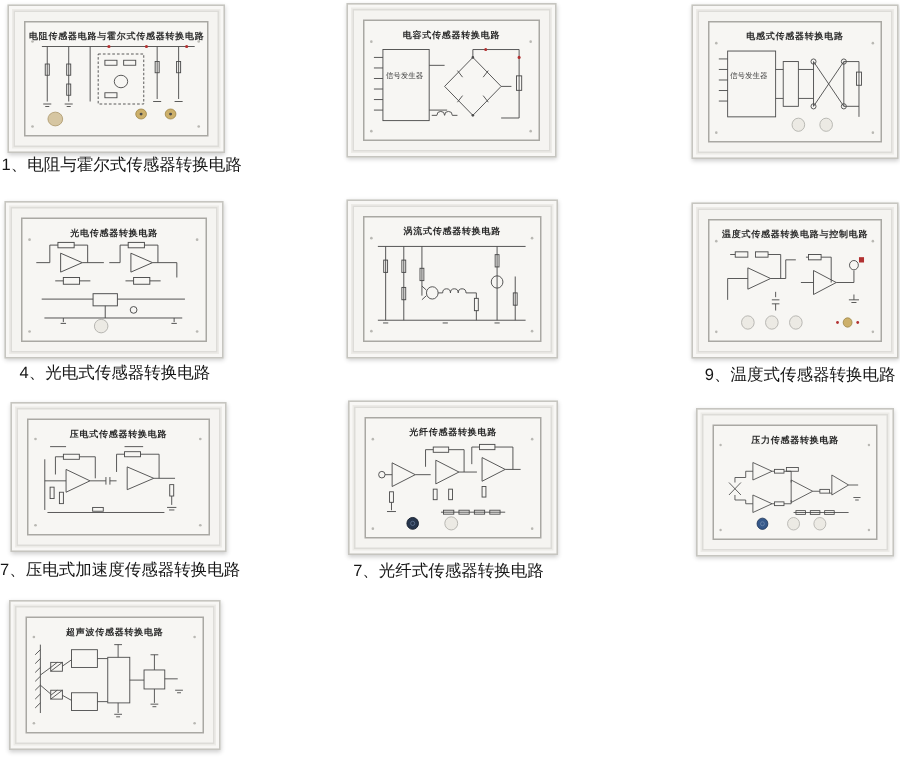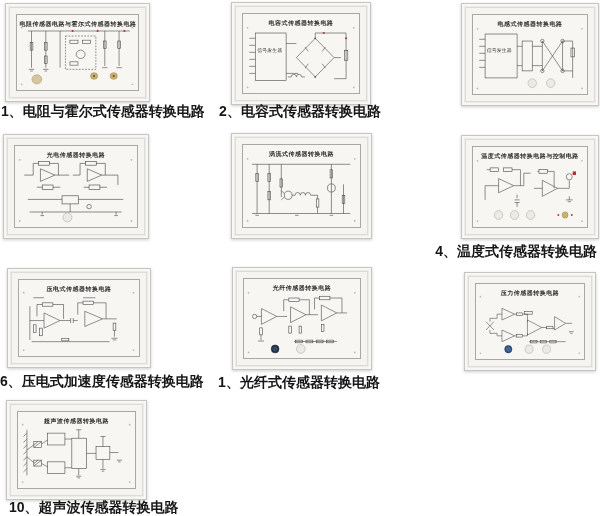--- a/index.html
+++ b/index.html
@@ -7,21 +7,21 @@
          font-family:"Liberation Sans","DejaVu Sans",sans-serif;overflow:hidden;}
   .panel{position:absolute;background:#ecebe7;border:1px solid #c6c5c0;
          box-shadow:0 1px 3px rgba(0,0,0,.20), inset 0 0 0 2px #f8f7f5;}
   .face{position:absolute;inset:3px;background:#f5f4f1;border:1px solid #dddcd8;}
   .inner{position:absolute;inset:6px;border:1px solid #a9a8a3;background:#f7f6f3;}
   .ptitle{position:absolute;top:6%;left:2%;right:2%;text-align:center;
           font-size:6px;font-weight:bold;color:#2b2b2b;letter-spacing:.5px;
           white-space:nowrap;overflow:hidden;}
   .schem{position:absolute;left:2%;top:15%;width:96%;height:80%;}
   .boxlabel{position:absolute;font-size:5px;color:#3a3a3a;text-align:center;white-space:nowrap;}
-  .caption{position:absolute;font-size:14px;font-weight:bold;color:#161616;
+  .caption{position:absolute;font-size:11px;font-weight:normal;color:#161616;
            white-space:nowrap;line-height:1.1;}
   
   .schem path,.schem rect,.schem circle,.schem polygon{stroke:#4a4a4a;stroke-width:.7;fill:none;}
   .schem .dash{stroke-dasharray:2 1.5;}
   .schem .red{fill:#b23131;stroke:none;}
   .schem .k-beige{fill:#d6c6a2;stroke:#a99465;stroke-width:.6;}
   .schem .k-gold{fill:#cdb06a;stroke:#9b8344;stroke-width:.6;}
   .schem .k-white{fill:#eceae4;stroke:#b3b2ad;stroke-width:.7;}
   .schem .k-blue{fill:#35588a;stroke:#1d3least;stroke-width:.7;}
   .schem .k-blue{fill:#35588a;stroke:#1d3558;}
@@ -87,21 +87,20 @@
           <rect x="116" y="28" width="4" height="11"></rect>
           <path d="M54 58 a3 3 0 0 1 6 0 M60 58 a3 3 0 0 1 6 0 M50 58 h4 M66 58 h4"></path>
           <circle class="red" cx="92" cy="8" r="1.2"></circle>
             <circle class="red" cx="118" cy="14" r="1.2"></circle>
           <circle class="dot" cx="82" cy="14" r="1"></circle>
             <circle class="dot" cx="82" cy="58" r="1"></circle>
         </svg>
       </div>
     </div>
   </div>
-  <div class="caption" style="left:300px;top:104px;transform:translateX(-50%)">2、电容式传感器转换电路</div>
 
   <div class="panel" style="left:461px;top:3px;width:136px;height:101px">
     <div class="face">
       <div class="inner">
         <div class="ptitle">电感式传感器转换电路</div>
         <div class="boxlabel" style="left:9%;top:40%;width:28%">信号发生器</div>
         <svg class="schem" viewBox="0 0 130 72" preserveAspectRatio="none">
           <circle class="screw" cx="3" cy="2" r="1"></circle>
             <circle class="screw" cx="127" cy="2" r="1"></circle>
           <circle class="screw" cx="3" cy="70" r="1"></circle>
@@ -144,20 +143,21 @@
           <path d="M22 32.5 h6 M40 32.5 h8 M74 32.5 h6 M92 32.5 h8"></path>
           <rect x="50" y="42" width="18" height="9"></rect>
           <path d="M12 46 H50 M68 46 H118 M59 51 V60 M14 60 H116"></path>
           <circle cx="80" cy="54" r="2.5"></circle>
           <path d="M28 60 v3 M26 64 h4 M110 60 v3 M108 64 h4"></path>
           <circle class="k-white" cx="56" cy="66" r="5"></circle>
         </svg>
       </div>
     </div>
   </div>
+  <div class="caption" style="left:13px;top:243px">4、光电式传感器转换电路</div>
 
   <div class="panel" style="left:231px;top:133px;width:139px;height:104px">
     <div class="face">
       <div class="inner">
         <div class="ptitle">涡流式传感器转换电路</div>
         <svg class="schem" viewBox="0 0 130 72" preserveAspectRatio="none">
           <circle class="screw" cx="3" cy="2" r="1"></circle>
             <circle class="screw" cx="127" cy="2" r="1"></circle>
           <circle class="screw" cx="3" cy="70" r="1"></circle>
             <circle class="screw" cx="127" cy="70" r="1"></circle>
@@ -203,21 +203,21 @@
           <circle class="k-white" cx="28" cy="63" r="5"></circle>
           <circle class="k-white" cx="47" cy="63" r="5"></circle>
           <circle class="k-white" cx="66" cy="63" r="5"></circle>
           <circle class="k-gold" cx="107" cy="63" r="3.5"></circle>
           <circle class="red" cx="99" cy="63" r="1.1"></circle>
             <circle class="red" cx="115" cy="63" r="1.1"></circle>
         </svg>
       </div>
     </div>
   </div>
-  <div class="caption" style="right:3px;top:244px">4、温度式传感器转换电路</div>
+  <div class="caption" style="right:3px;top:244px">9、温度式传感器转换电路</div>
 
   <div class="panel" style="left:7px;top:268px;width:142px;height:98px">
     <div class="face">
       <div class="inner">
         <div class="ptitle">压电式传感器转换电路</div>
         <svg class="schem" viewBox="0 0 130 72" preserveAspectRatio="none">
           <circle class="screw" cx="3" cy="2" r="1"></circle>
             <circle class="screw" cx="127" cy="2" r="1"></circle>
           <circle class="screw" cx="3" cy="70" r="1"></circle>
             <circle class="screw" cx="127" cy="70" r="1"></circle>
@@ -232,21 +232,21 @@
           <polygon points="72,24 72,42 92,33"></polygon>
           <rect x="70" y="12" width="12" height="4"></rect>
           <path d="M70 14 H64 V28 M82 14 H96 V33 M92 33 H108"></path>
           <rect x="104" y="38" width="3" height="9"></rect>
           <path d="M105.5 47 V54 M102 56 h7 M103.5 58 h4 M12 60 H100"></path>
           <rect x="46" y="56" width="8" height="3"></rect>
         </svg>
       </div>
     </div>
   </div>
-  <div class="caption" style="left:0px;top:374px">6、压电式加速度传感器转换电路</div>
+  <div class="caption" style="left:0px;top:374px">7、压电式加速度传感器转换电路</div>
 
   <div class="panel" style="left:232px;top:267px;width:138px;height:101px">
     <div class="face">
       <div class="inner">
         <div class="ptitle">光纤传感器转换电路</div>
         <svg class="schem" viewBox="0 0 130 72" preserveAspectRatio="none">
           <circle class="screw" cx="3" cy="2" r="1"></circle>
             <circle class="screw" cx="127" cy="2" r="1"></circle>
           <circle class="screw" cx="3" cy="70" r="1"></circle>
             <circle class="screw" cx="127" cy="70" r="1"></circle>
@@ -269,21 +269,21 @@
             <rect x="70" y="56" width="8" height="3"></rect>
           <rect x="82" y="56" width="8" height="3"></rect>
             <rect x="94" y="56" width="8" height="3"></rect>
           <circle class="k-dark" cx="34" cy="66" r="4.5"></circle>
           <circle cx="34" cy="66" r="1.6" style="stroke:#5a6f8e"></circle>
           <circle class="k-white" cx="64" cy="66" r="5"></circle>
         </svg>
       </div>
     </div>
   </div>
-  <div class="caption" style="left:299px;top:375px;transform:translateX(-50%)">1、光纤式传感器转换电路</div>
+  <div class="caption" style="left:299px;top:375px;transform:translateX(-50%)">7、光纤式传感器转换电路</div>
 
   <div class="panel" style="left:464px;top:272px;width:130px;height:97px">
     <div class="face">
       <div class="inner">
         <div class="ptitle">压力传感器转换电路</div>
         <svg class="schem" viewBox="0 0 130 72" preserveAspectRatio="none">
           <circle class="screw" cx="3" cy="2" r="1"></circle>
             <circle class="screw" cx="127" cy="2" r="1"></circle>
           <circle class="screw" cx="3" cy="70" r="1"></circle>
             <circle class="screw" cx="127" cy="70" r="1"></circle>
@@ -333,15 +333,14 @@
           <path d="M25 25 L32 20 M25 48 L32 52 M52 19 H60 M52 53 H60"></path>
           <rect x="60" y="18" width="17" height="36"></rect>
           <path d="M68 18 V8 M65 8 h6 M68 54 V62 M65 63 h6 M66.5 65 h3"></path>
           <path d="M77 36 H88"></path>
           <rect x="88" y="28" width="16" height="15"></rect>
           <path d="M96 28 V16 M93 16 h6 M96 43 V54 M93 55 h6 M94.5 57 h3 M104 35 H114 M112 44 h6 M113.5 46 h3"></path>
         </svg>
       </div>
     </div>
   </div>
-  <div class="caption" style="left:9px;top:500px">10、超声波传感器转换电路</div>
 
 </div>
 
 </body></html>

